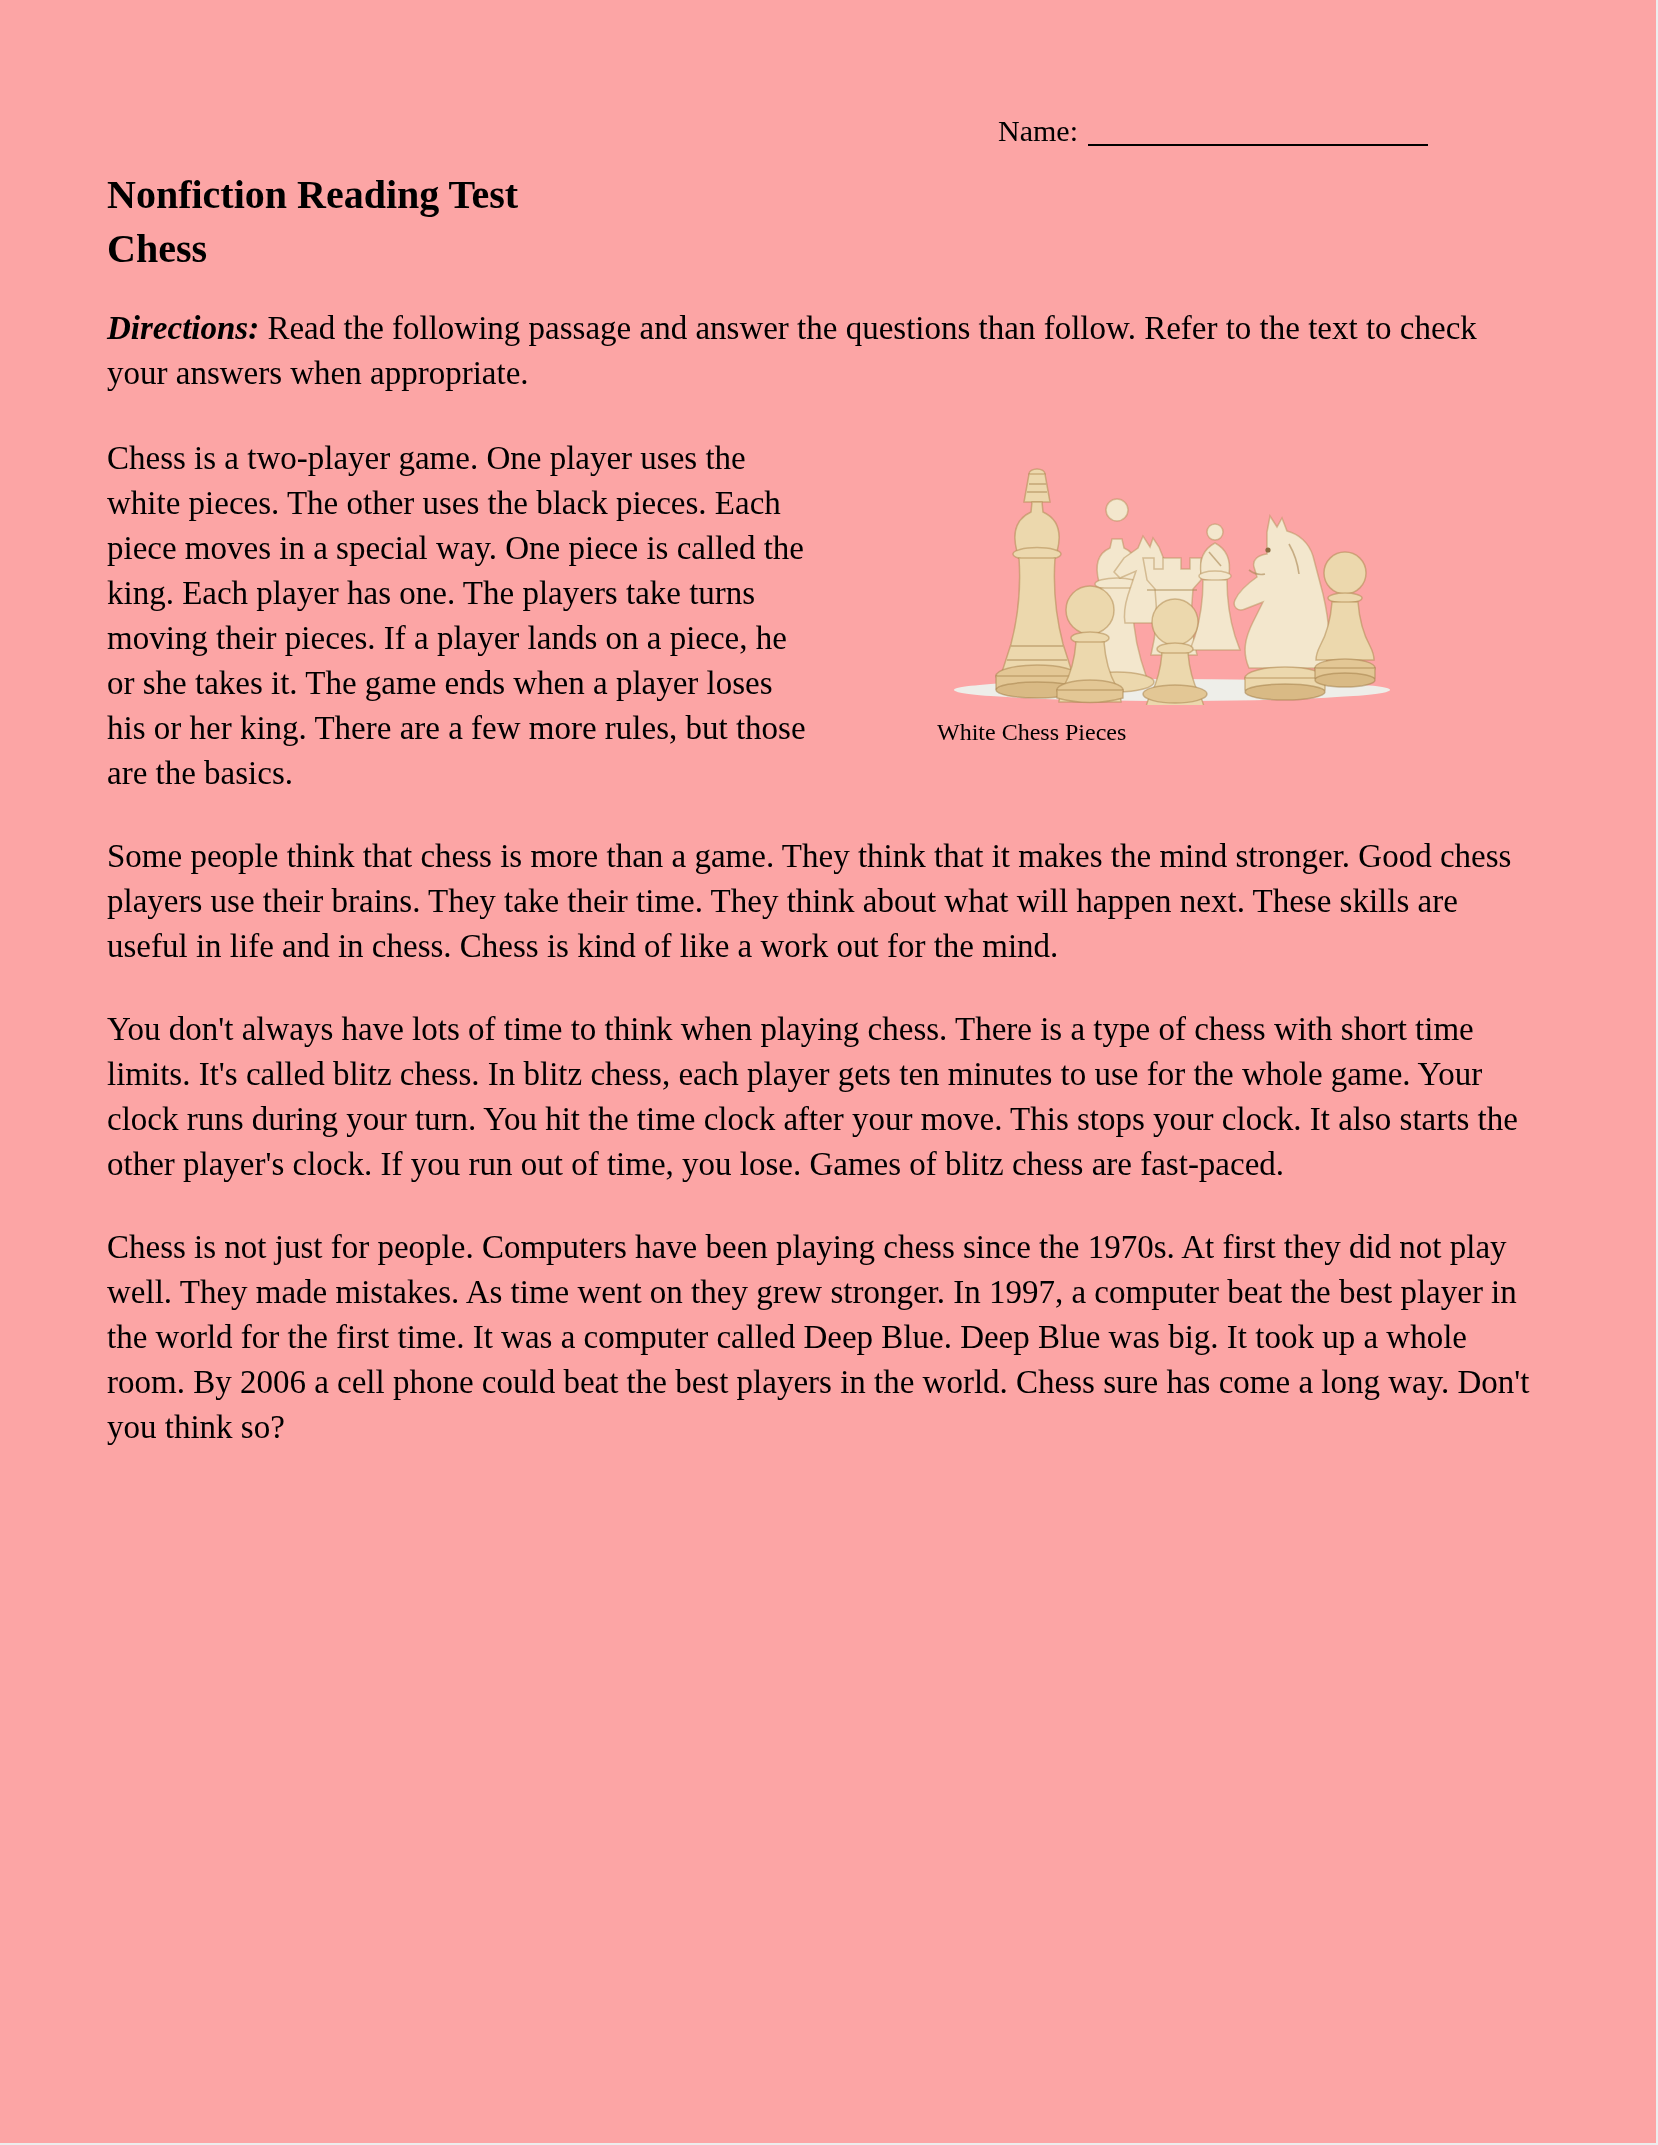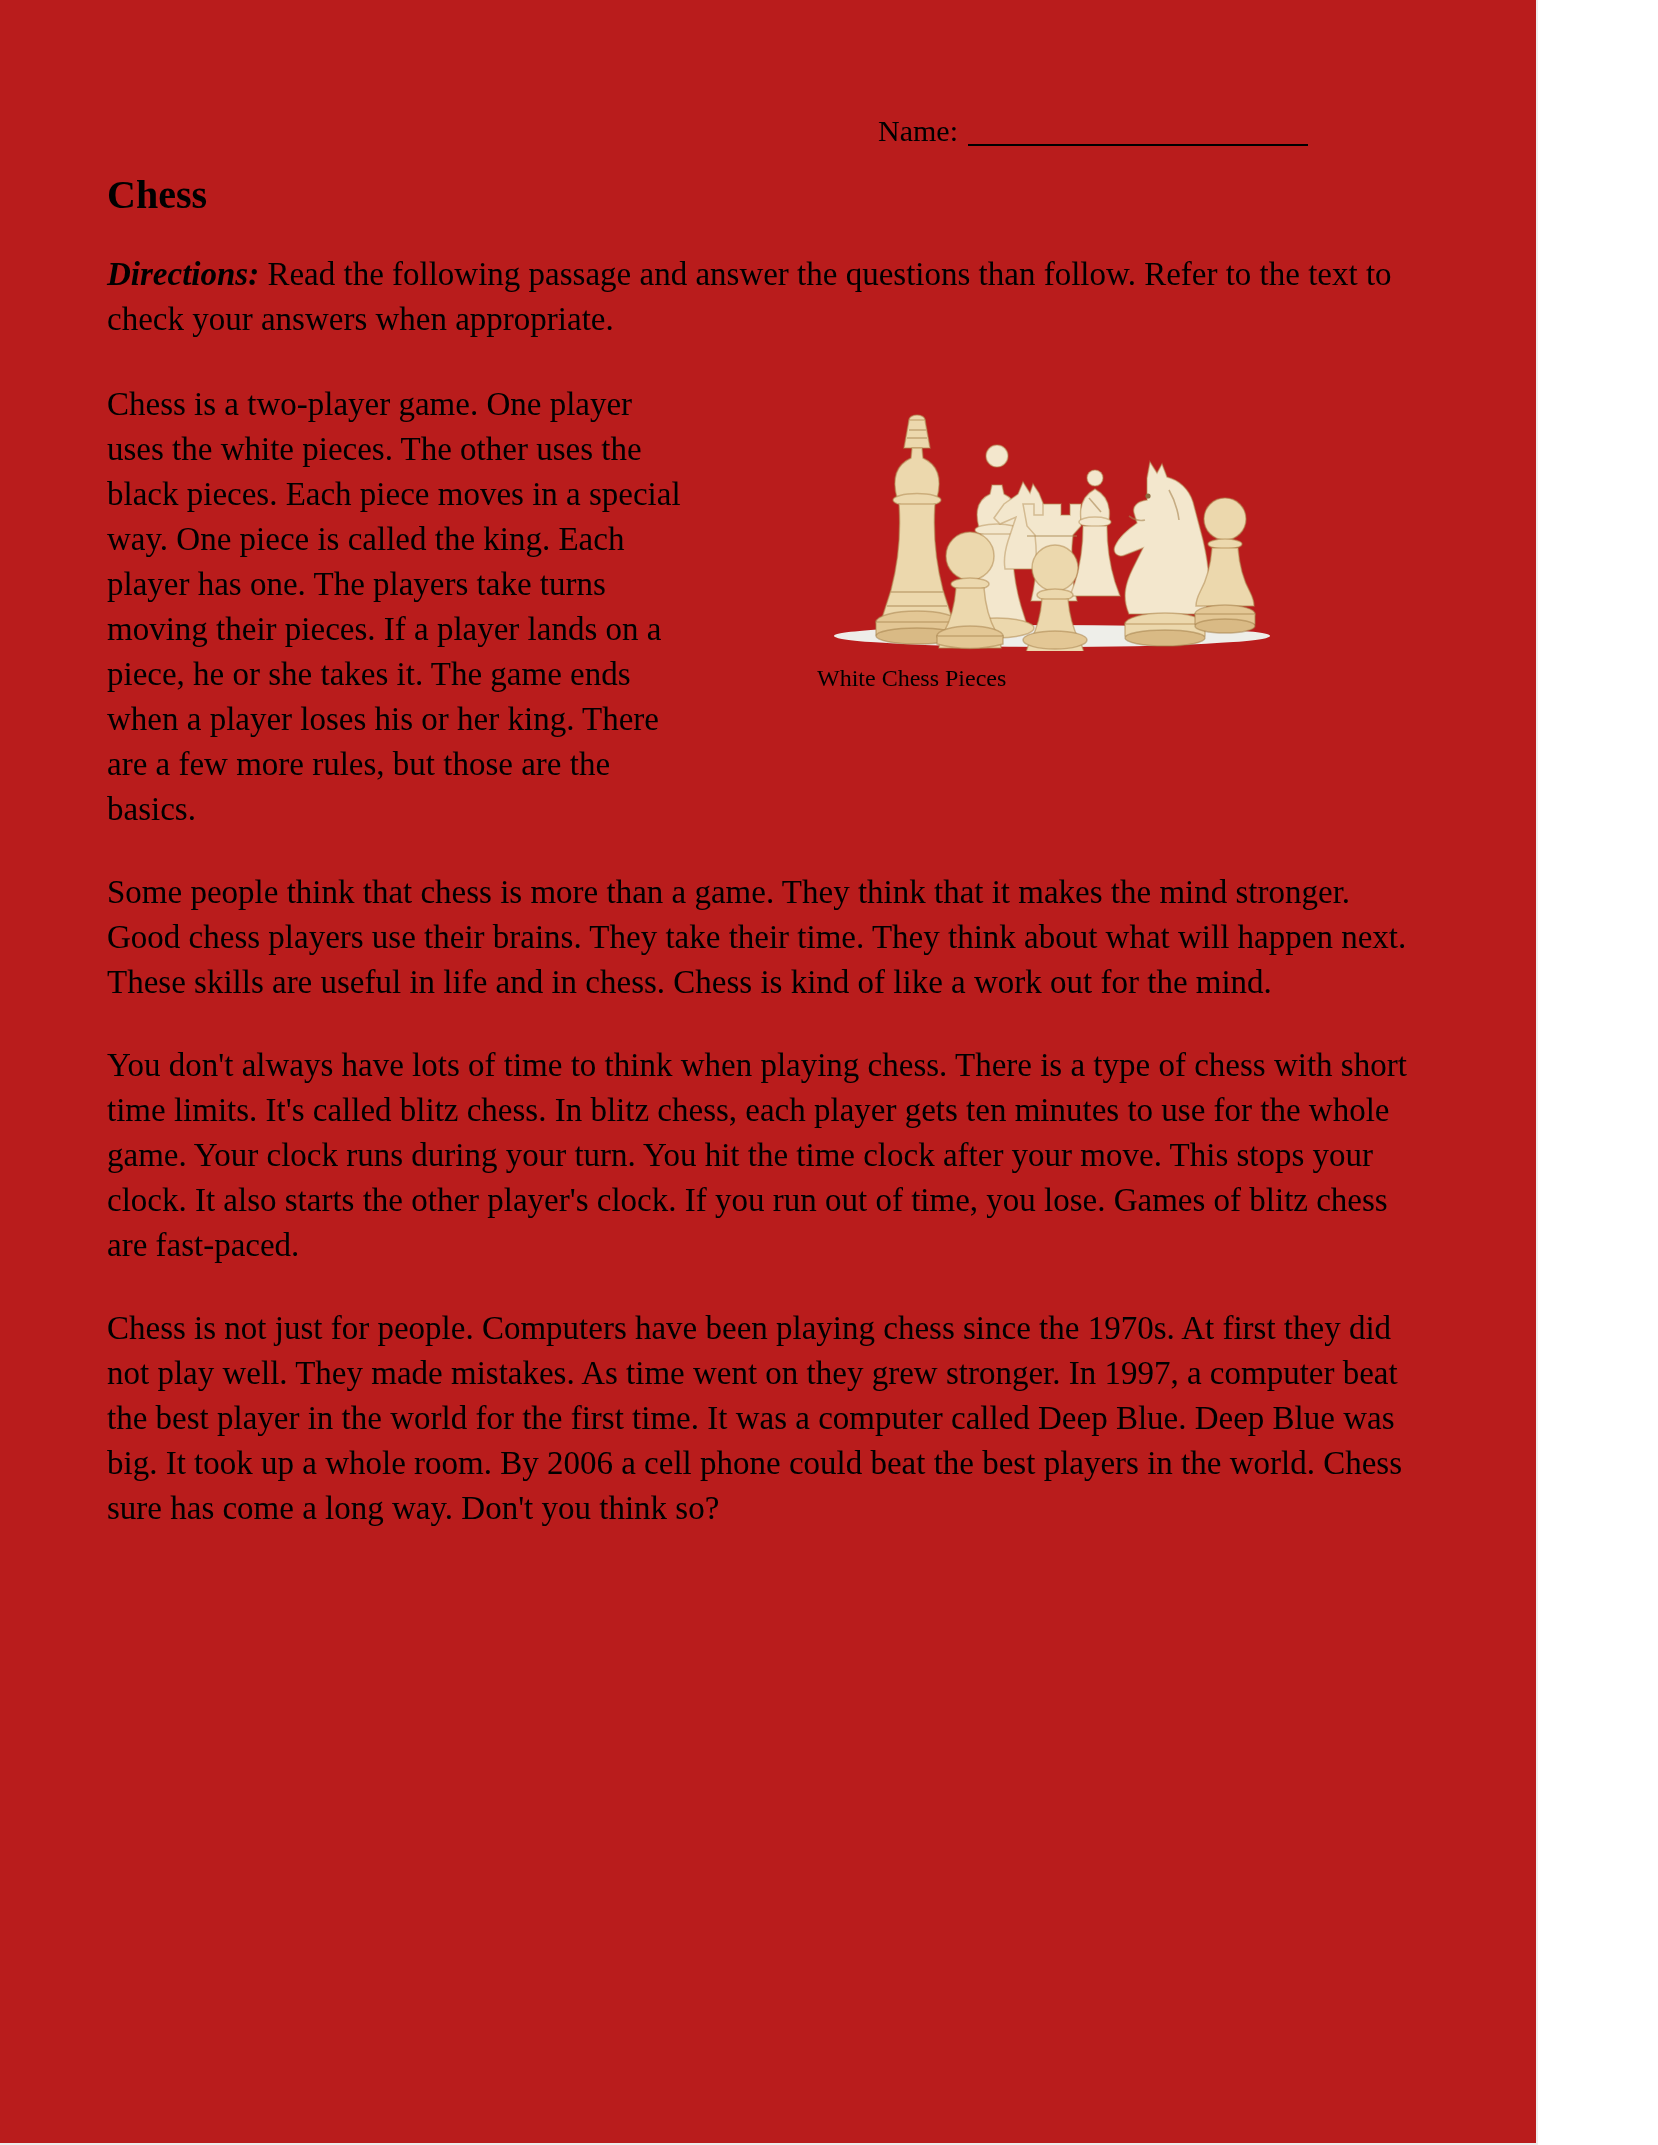--- a/index.html
+++ b/index.html
@@ -1,20 +1,20 @@
 <!DOCTYPE html>
 <html><head>
 <meta charset="utf-8">
 <style>
   html,body{margin:0;padding:0;background:#ffffff;}
   .page{
     position:relative;
-    width:1538px;height:2145px;
+    width:1658px;height:2145px;
     box-sizing:border-box;
-    background:#b91c1c;
+    background:#fca5a5;
     padding:112px 113px 0 107px;
     font-family:"Liberation Serif","DejaVu Serif",serif;
     color:#000;
     overflow:hidden;
     border-right:2px solid #ededed;
     border-bottom:2px solid #ededed;
   }
   
   .name-row{
     text-align:right;
@@ -83,20 +83,21 @@
 </head>
 <body>
 
 <div class="page">
 
   <div class="name-row">
     <span>Name:</span><span class="name-line"></span>
   </div>
 
   <h1 class="title">
+    <span class="title-line">Nonfiction Reading Test</span>
     <span class="title-line">Chess</span>
   </h1>
 
   <p class="directions">
     <span class="bold">Directions:</span><span> Read the following passage and answer the questions than follow. Refer to the text to check your answers when appropriate.</span>
   </p>
 
   <div class="passage">
 
     <figure class="chess-figure" style="margin-block:4px 0;margin-inline:0;">

